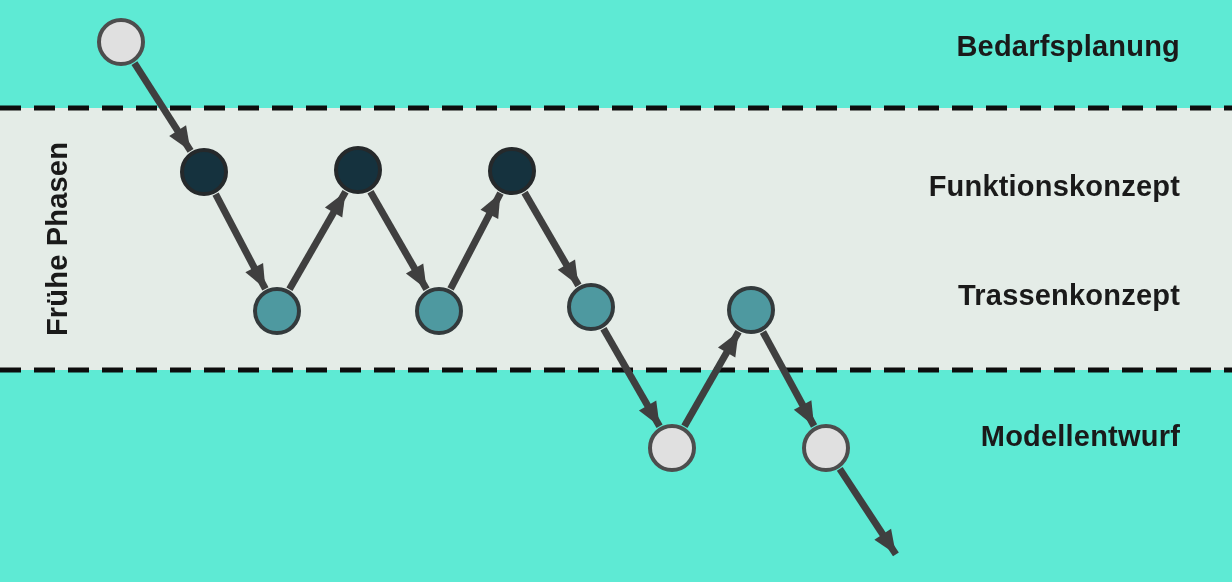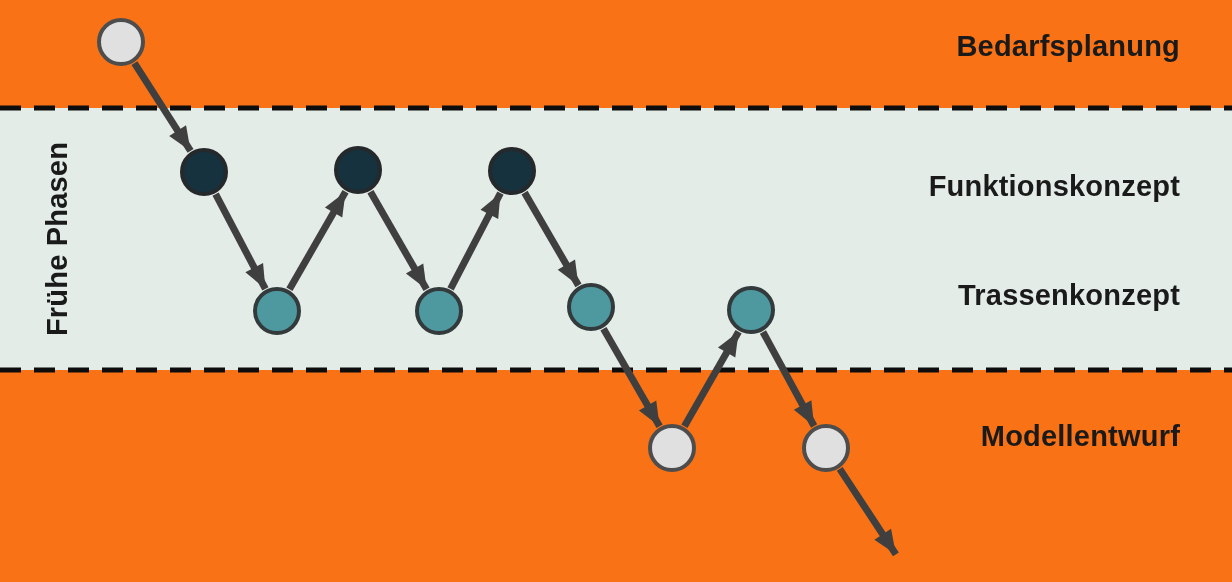--- a/index.html
+++ b/index.html
@@ -5,21 +5,21 @@
   html, body {
     margin: 0;
     padding: 0;
     background: #ffffff;
     font-family: "Liberation Sans", sans-serif;
   }
   #stage {
     position: relative;
     width: 1232px;
     height: 582px;
-    background: #f97316;
+    background: #5eead4;
     overflow: hidden;
   }
   svg text.phase-label {
     font-family: "Liberation Sans", sans-serif;
     font-size: 29px;
     font-weight: 600;
     fill: #1a1a1a;
     letter-spacing: 0.2px;
   }
   svg text.band-label {

